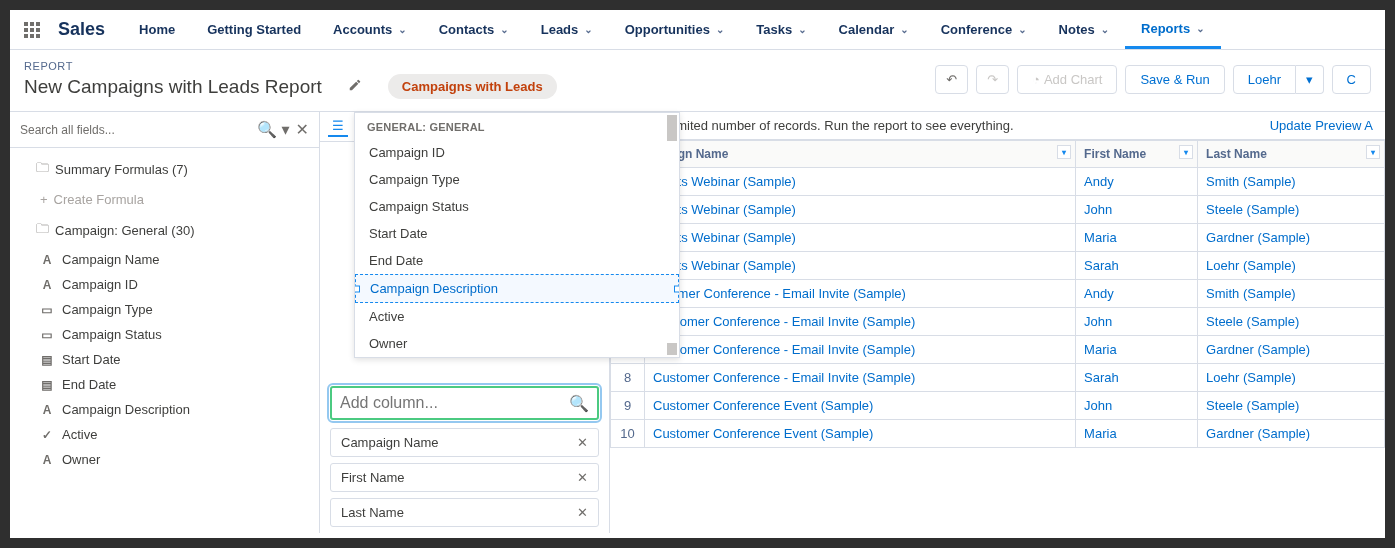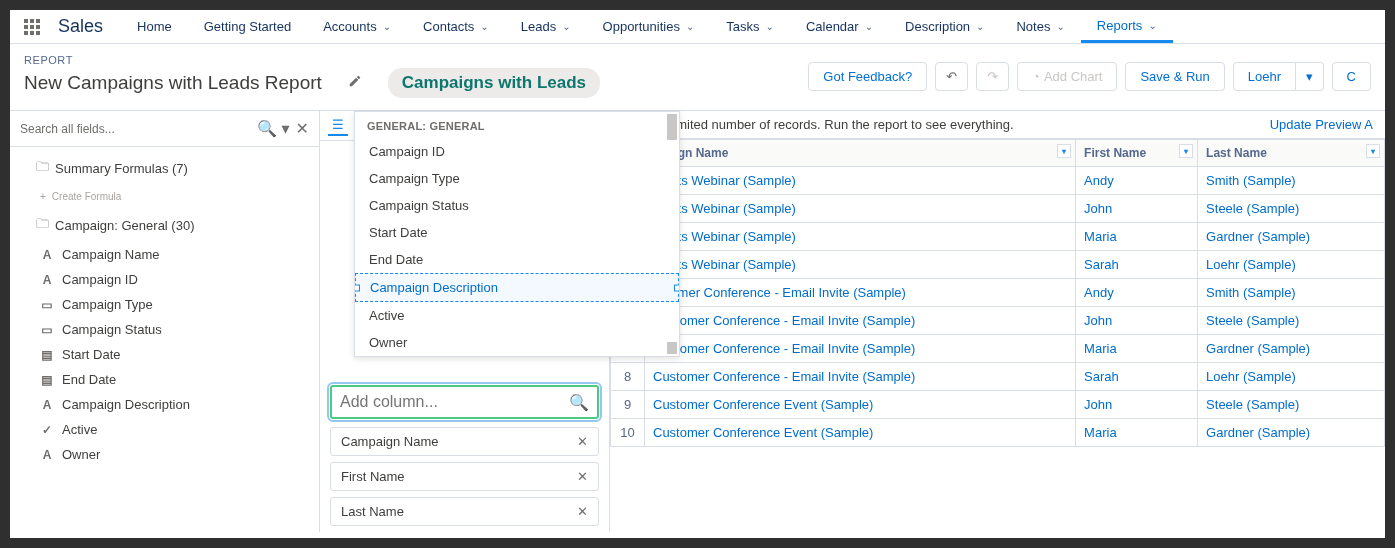--- a/index.html
+++ b/index.html
@@ -1,34 +1,34 @@
 <!DOCTYPE html>
 <html><head>
 <meta charset="utf-8">
 <style>
 * { margin: 0; padding: 0; box-sizing: border-box; font-family: -apple-system, BlinkMacSystemFont, "Segoe UI", Arial, sans-serif; }
 body { background: #2f2f2f; padding: 10px; }
 .app-wrap { background: #fff; width: 1375px; height: 528px; overflow: hidden; position: relative; }
 
 
-.topnav { display: flex; align-items: center; height: 34px; border-bottom: 1px solid #d8dde6; }
+.topnav { display: flex; align-items: center; height: 40px; border-bottom: 1px solid #d8dde6; font-weight: bold; }
 .topnav .waffle { width: 44px; display:flex; align-items:center; justify-content:center; }
 .topnav .brand { font-size: 18px; padding: 0 18px 0 4px; color: #16325c; }
 .topnav .nav { display: flex; align-items: stretch; height: 100%; }
 .topnav .nav-item { display: flex; align-items: center; padding: 0 16px; color: #16325c; font-size: 13px; cursor: pointer; gap: 6px; }
 .topnav .nav-item.active { border-bottom: 3px solid #1589ee; color:#006dcc; }
 .topnav .chev { color:#54698d; font-size:10px; }
 
 
 .header { display:flex; align-items:center; justify-content:space-between; padding: 10px 14px 12px 14px; border-bottom:1px solid #d8dde6; }
 .header-left { display:flex; flex-direction:column; gap:2px; }
 .eyebrow { font-size: 11px; color:#54698d; letter-spacing: .05em; }
 .title-row { display:flex; align-items:center; gap:26px; }
 .title { font-size: 19px; color:#3e3e3c; font-weight: 400; }
-.pill { background:#ecebea; border-radius: 14px; padding: 5px 14px; font-size: 17px; color:#0f766e; font-weight:600; }
+.pill { background:#ecebea; border-radius: 14px; padding: 5px 14px; font-size: 13px; color:#c2410c; font-weight:600; }
 .edit-ic { color:#706e6b; cursor:pointer; }
 .header-right { display:flex; gap:8px; align-items:center; }
 .btn { border:1px solid #d8dde6; background:#fff; color:#0070d2; border-radius:4px; padding:6px 14px; font-size:13px; cursor:pointer; }
 .btn.iconbtn { padding:6px 10px; color:#706e6b; }
 .btn.disabled { color:#c9c7c5; }
 .btn .ic { margin-right:4px; }
 .btn-split { display:flex; }
 .btn-split .btn { border-radius:4px 0 0 4px; }
 .btn-split .btn.caret { border-left:none; border-radius:0 4px 4px 0; padding:6px 10px; }
 
@@ -40,21 +40,21 @@
 .search-row { display:flex; align-items:center; padding:8px 10px; border-bottom:1px solid #d8dde6; gap:6px; }
 .search-row input { flex:1; border:none; outline:none; font-size:12px; color:#3e3e3c; }
 .search-row input::placeholder { color:#706e6b; }
 .search-row .sic { color:#706e6b; cursor:pointer; display:flex; align-items:center; gap:2px; }
 .fields-list { overflow:auto; flex:1; padding:4px 0; position:relative; }
 .fields-list::-webkit-scrollbar { width:10px; }
 .fields-list::-webkit-scrollbar-thumb { background:#c9c7c5; }
 .cat-row { display:flex; align-items:center; gap:6px; padding:6px 10px; color:#3e3e3c; font-size:13px; cursor:pointer; }
 .cat-row .caret { color:#54698d; font-size:10px; width:10px; }
 .cat-row .fic { color:#706e6b; font-size:13px; }
-.create-row { padding:6px 30px; color:#a8a4a1; font-size:10px; cursor:pointer; }
+.create-row { padding:6px 30px; color:#a8a4a1; font-size:13px; cursor:pointer; }
 .create-row::before { content:"+"; margin-right:6px; }
 .field-row { display:flex; align-items:center; gap:8px; padding:5px 10px 5px 30px; color:#3e3e3c; font-size:13px; cursor:pointer; }
 .field-row .typ { color:#706e6b; font-size:12px; width:14px; text-align:center; font-weight:bold; }
 
 
 .builder-pane { width: 290px; border-right:1px solid #d8dde6; display:flex; flex-direction:column; position:relative; }
 .tabstrip { display:flex; border-bottom:1px solid #d8dde6; height:30px; align-items:center; padding:0 8px; gap:10px; }
 .tabstrip .tab-ic { color:#706e6b; cursor:pointer; padding:2px 4px; font-size:13px; }
 .tabstrip .tab-ic.active { color:#1589ee; border-bottom:2px solid #1589ee; }
 .addcol { padding:8px 10px; }
@@ -140,21 +140,21 @@
         </div>
         <div class="nav-item">
           <span>Tasks</span>
           <span class="chev">⌄</span>
         </div>
         <div class="nav-item">
           <span>Calendar</span>
           <span class="chev">⌄</span>
         </div>
         <div class="nav-item">
-          <span>Description</span>
+          <span>Conference</span>
           <span class="chev">⌄</span>
         </div>
         <div class="nav-item">
           <span>Notes</span>
           <span class="chev">⌄</span>
         </div>
         <div class="nav-item active">
           <span>Reports</span>
           <span class="chev">⌄</span>
         </div>
@@ -168,21 +168,20 @@
         <div class="title">New Campaigns with Leads Report</div>
         <span class="edit-ic">
           <svg class="pencil" viewBox="0 0 24 24">
               <path d="M3 17.25V21h3.75l11-11-3.75-3.75-11 11zM20.7 7.04a1 1 0 0 0 0-1.41l-2.34-2.34a1 1 0 0 0-1.41 0l-1.83 1.83 3.75 3.75 1.83-1.83z"></path>
             </svg>
         </span>
         <span class="pill">Campaigns with Leads</span>
       </div>
     </div>
     <div class="header-right">
-      <button class="btn">Got Feedback?</button>
       <button class="btn iconbtn">↶</button>
       <button class="btn iconbtn disabled">↷</button>
       <button class="btn disabled"><span class="ic">◔</span><span>Add Chart</span></button>
       <button class="btn">Save &amp; Run</button>
       <div class="btn-split">
         <button class="btn">Loehr</button>
         <button class="btn caret">▾</button>
       </div>
       <button class="btn">C</button>
     </div>

